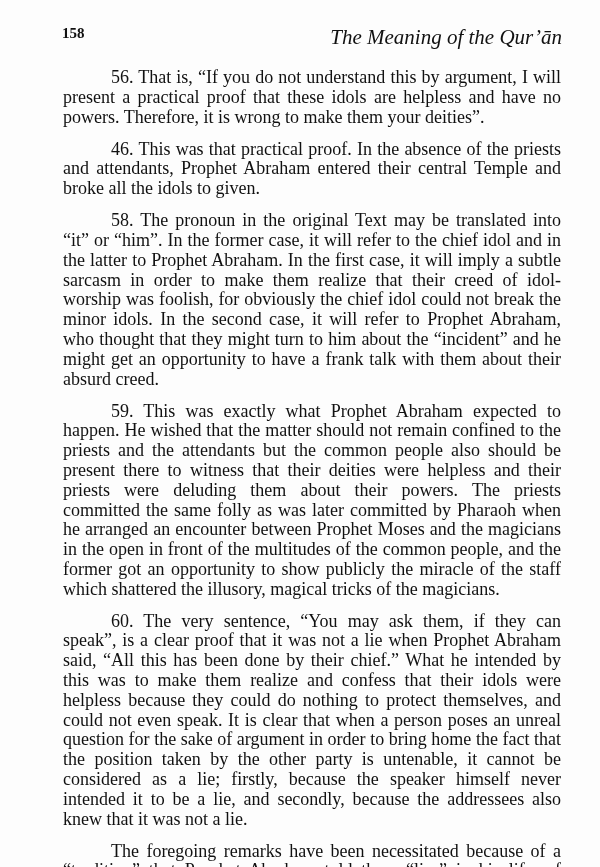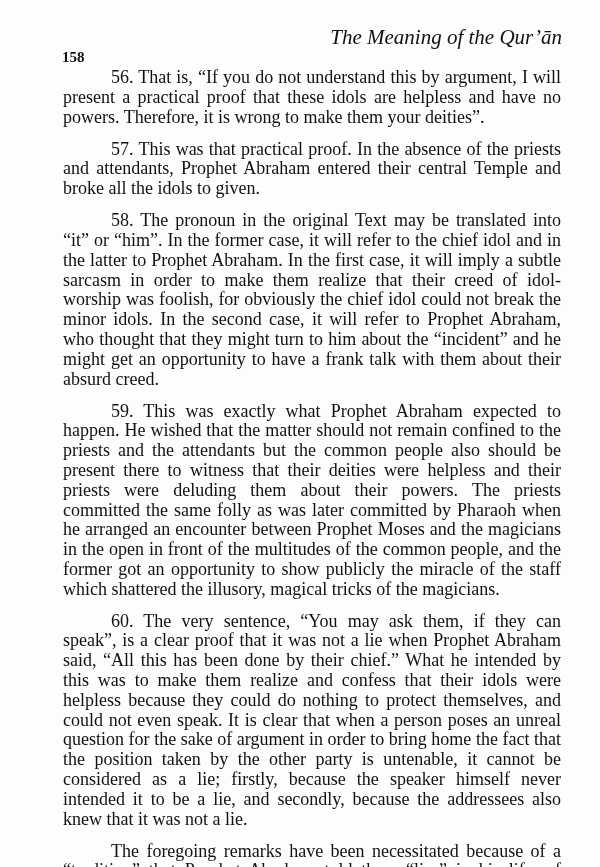--- a/index.html
+++ b/index.html
@@ -6,21 +6,21 @@
   body { width: 600px; height: 867px; overflow: hidden; position: relative; }
   .page {
     position: absolute; left: 0; top: 0; width: 600px; height: 867px;
     background: #fdfdfd; color: #111;
     font-family: "Liberation Serif", "DejaVu Serif", serif;
   }
   .running-head {
     position: absolute; top: 25px; left: 62px; width: 500px; height: 22px;
   }
   .page-number {
-    position: absolute; left: 0; top: 0; font-size: 15px; font-weight: bold; margin-top: 24px;
+    position: absolute; left: 0; top: 0; font-size: 15px; font-weight: bold;
   }
   .book-title {
     position: absolute; left: 0; right: 0; top: 0; text-align: right;
     font-size: 21px; font-style: italic;
   }
   .body-text {
     position: absolute; left: 63px; top: 68px; width: 498px;
     font-size: 18px; line-height: 19.8px; text-align: justify;
   }
   .para { margin: 0 0 12.2px 0; text-indent: 48px; }
@@ -30,19 +30,19 @@
 <body>
 
 <div class="page">
   <div class="running-head">
     <span class="page-number">158</span>
     <div class="book-title">The Meaning of the Qur’ān</div>
   </div>
 
   <div class="body-text">
     <p class="para"><span class="num">56.</span> <span>That is, “If you do not understand this by argument, I will present a practical proof that these idols are helpless and have no powers. Therefore, it is wrong to make them your deities”.</span></p>
-    <p class="para"><span class="num">57.</span> <span>This was that practical proof. In the absence of the priests and attendants, Prophet Abraham entered their central Temple and broke all the idols to given.</span></p>
+    <p class="para"><span class="num">46.</span> <span>This was that practical proof. In the absence of the priests and attendants, Prophet Abraham entered their central Temple and broke all the idols to given.</span></p>
     <p class="para"><span class="num">58.</span> <span>The pronoun in the original Text may be translated into “it” or “him”. In the former case, it will refer to the chief idol and in the latter to Prophet Abraham. In the first case, it will imply a subtle sarcasm in order to make them realize that their creed of idol-worship was foolish, for obviously the chief idol could not break the minor idols. In the second case, it will refer to Prophet Abraham, who thought that they might turn to him about the “incident” and he might get an opportunity to have a frank talk with them about their absurd creed.</span></p>
     <p class="para"><span class="num">59.</span> <span>This was exactly what Prophet Abraham expected to happen. He wished that the matter should not remain confined to the priests and the attendants but the common people also should be present there to witness that their deities were helpless and their priests were deluding them about their powers. The priests committed the same folly as was later committed by Pharaoh when he arranged an encounter between Prophet Moses and the magicians in the open in front of the multitudes of the common people, and the former got an opportunity to show publicly the miracle of the staff which shattered the illusory, magical tricks of the magicians.</span></p>
     <p class="para"><span class="num">60.</span> <span>The very sentence, “You may ask them, if they can speak”, is a clear proof that it was not a lie when Prophet Abraham said, “All this has been done by their chief.” What he intended by this was to make them realize and confess that their idols were helpless because they could do nothing to protect themselves, and could not even speak. It is clear that when a person poses an unreal question for the sake of argument in order to bring home the fact that the position taken by the other party is untenable, it cannot be considered as a lie; firstly, because the speaker himself never intended it to be a lie, and secondly, because the addressees also knew that it was not a lie.</span></p>
     <p class="para"><span>The foregoing remarks have been necessitated because of a “tradition” that Prophet Abraham told three “lies” in his life, of which one is the above-mentioned event. The second “lie” is contained in XXXVII: 89: “I am indisposed”, and the third “lie” is not contained in the Qur’ān but in the Bible that he declared his wife to be his sister. (Gen. 12:12,13, 18,19). It is a pity that this “tradition” has given rise to two divergent opinions. The orthodox traditionalists actually believe that Prophet Abraham told these lies just because an “authentic</span></p>
   </div>
 </div>
 
 </body></html>

